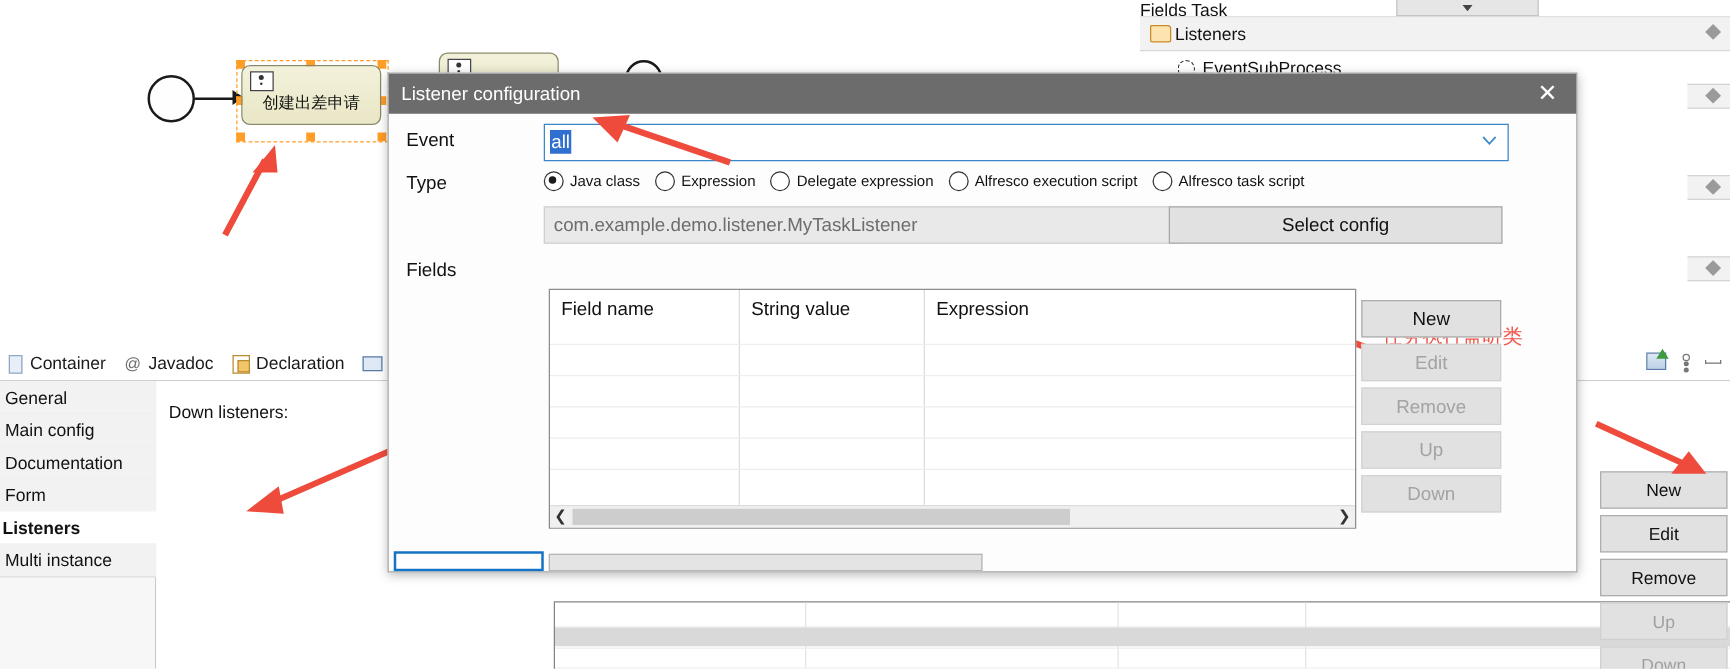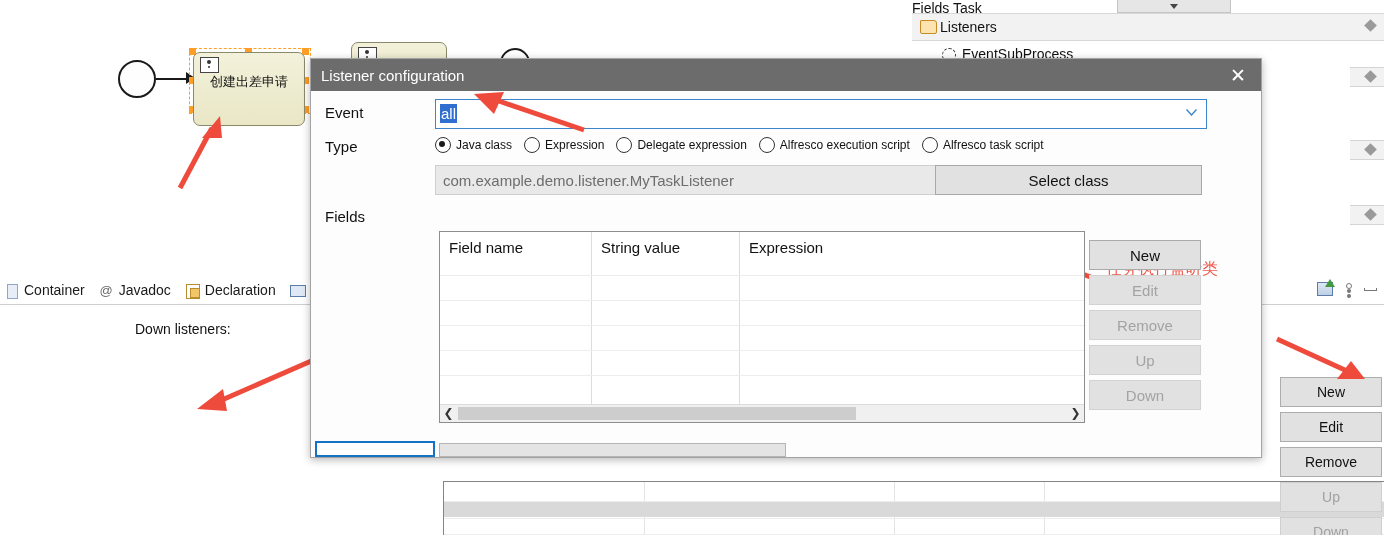--- a/index.html
+++ b/index.html
@@ -20,21 +20,21 @@
   .flow-line{left:156px;top:78px;width:36px;height:2px;background:#1a1a1a;}
   .flow-arrow{
     left:186px;top:72px;width:0;height:0;
     border-top:6px solid transparent;border-bottom:6px solid transparent;
     border-left:9px solid #1a1a1a;
   }
   .task{
     border:1.5px solid #8a8a6a;border-radius:7px;
     background:linear-gradient(#f3f1da,#e9e7c6);
   }
-  #task1{left:193px;top:52px;width:112px;height:74px;}
+  #task1{left:193px;top:52px;width:112px;height:48px;}
   #task1 .label{
     position:absolute;left:0;right:0;top:20px;text-align:center;
     font-family:"DejaVu Sans",sans-serif;font-size:13px;color:#111;
   }
   .task-icon{
     position:absolute;left:6px;top:4px;width:17px;height:14px;
     border:1px solid #444;background:#fff;
   }
   .task-icon:after{
     content:"";position:absolute;left:6px;top:2px;width:4px;height:4px;
@@ -354,20 +354,28 @@
       <span class="ico ico-monitor"></span>
     </span>
 
     <span class="view-tools">
       <span class="tool-ico ico-newview"></span>
       <span class="tool-ico ico-menu"></span>
       <span class="tool-ico ico-min"></span>
     </span>
   </div>
 
+  <div id="sectlist">
+    <div class="sect" style="top:0px;padding-left:4px;">General</div>
+    <div class="sect" style="top:26px;padding-left:4px;">Main config</div>
+    <div class="sect" style="top:52px;padding-left:4px;">Documentation</div>
+    <div class="sect" style="top:78px;padding-left:4px;">Form</div>
+    <div class="sect sel" style="top:104px;padding-left:2px;">Listeners</div>
+    <div class="sect" style="top:130px;padding-left:4px;">Multi instance</div>
+  </div>
 
   <div id="sectbody">
     <div class="tasklisteners-label">Down listeners:</div>
 
     <div id="bgtable">
       <div class="col" style="left:200px;"></div>
       <div class="col" style="left:450px;"></div>
       <div class="col" style="left:600px;"></div>
       <div class="rowline" style="top:19px;"></div>
       <div class="selrow" style="top:20px;"></div>
@@ -433,21 +441,21 @@
       <span class="dot"></span>
       <span>Alfresco execution script</span>
     </span>
     <span class="radio">
       <span class="dot"></span>
       <span>Alfresco task script</span>
     </span>
   </div>
 
   <div id="classfield">com.example.demo.listener.MyTaskListener</div>
-  <div id="selectclass">Select class</div>
+  <div id="selectclass">Select config</div>
 
   <span class="dlabel" style="left:14px;top:149px;">Fields</span>
 
   <div id="annotation">任务执行监听类</div>
 
   <div class="red-arrow" style="left:672px;top:178px;">
     <svg width="125" height="52" viewBox="0 0 125 52">
       <path d="M118 44 L28 10" stroke="#ee4b3c" stroke-width="5" fill="none"></path>
       <path d="M8 3 L36 6 L22 24 Z" fill="#ee4b3c"></path>
     </svg>

